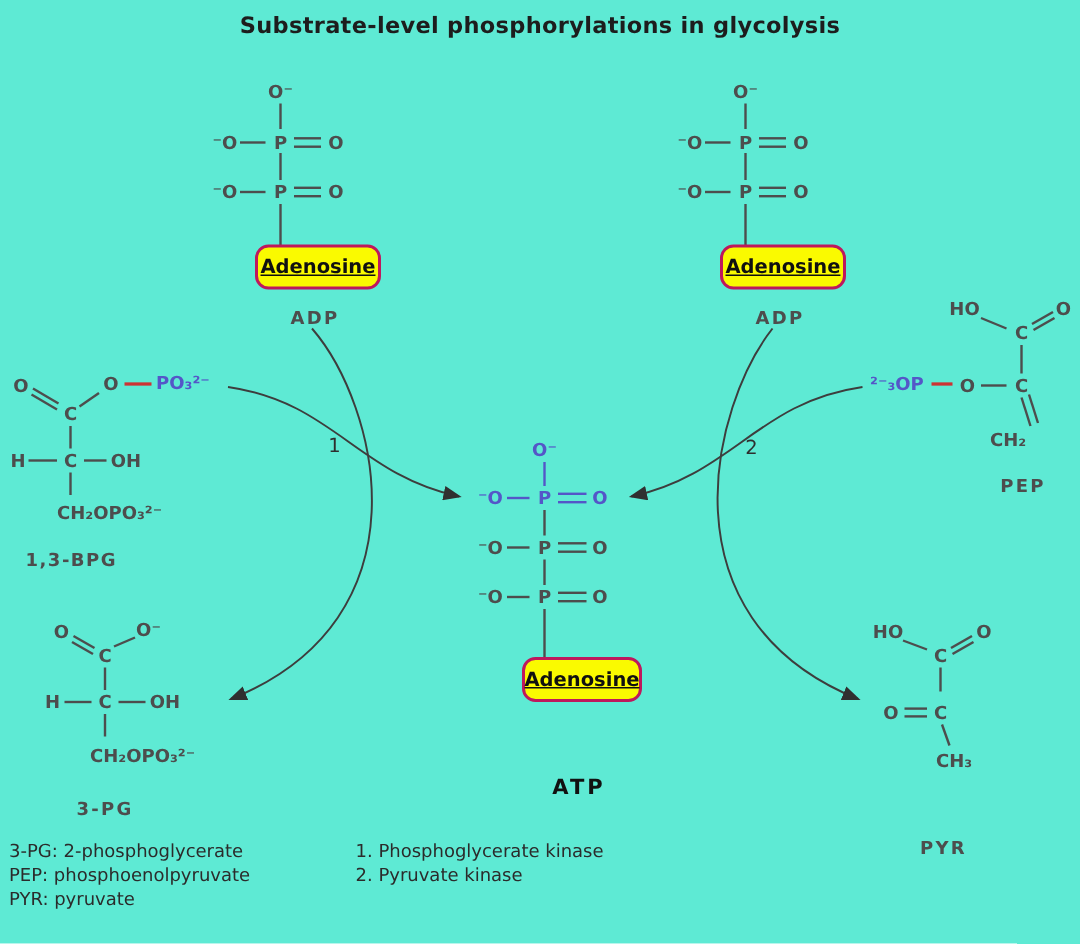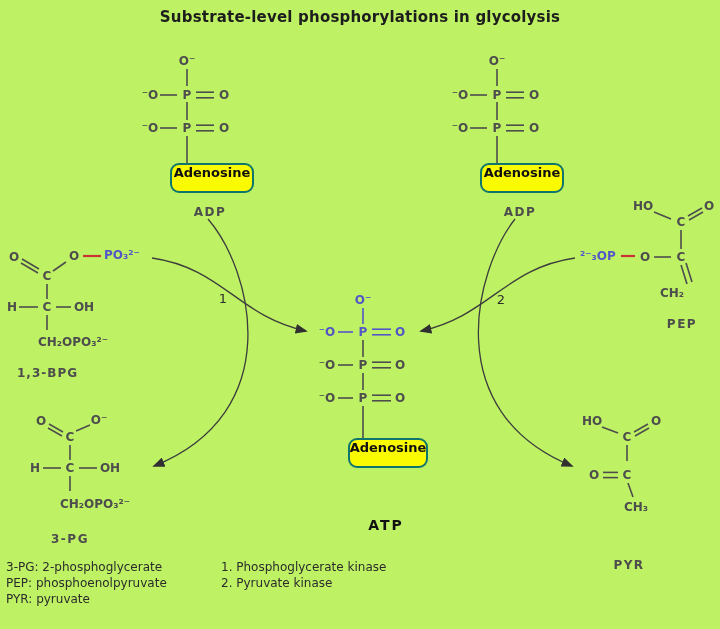--- a/index.html
+++ b/index.html
@@ -1,37 +1,37 @@
 <!DOCTYPE html>
 <html style="--blue: #5456c8; --red: #cc3333; --yellow: #fafa00; --gray: #4d4d4d; --arrow: #3d3d3d; --text: #1d1d1d;"><head>
 <meta charset="utf-8">
 <style>
   html,body{margin:0;padding:0;background:#fff;}
-  .stage{position:relative;width:720px;height:629px;background:#bef264;overflow:hidden;
+  .stage{position:relative;width:720px;height:629px;background:#5eead4;overflow:hidden;
          font-family:"DejaVu Sans",sans-serif;}
   .title{position:absolute;left:0;top:8px;width:720px;text-align:center;
          font:700 15px "DejaVu Sans",sans-serif;color:var(--text,#222);letter-spacing:.2px;z-index:2;}
   svg.canvas{position:absolute;left:0;top:0;z-index:1;}
   .atom{position:absolute;transform:translate(-50%,-50%);white-space:nowrap;
         font:700 12px "DejaVu Sans",sans-serif;color:var(--gray,#4d4d4d);z-index:2;}
   .atom.la{transform:translate(0,-50%);}
   .blue{color:var(--blue,#5456c8);}
   .mol-label{position:absolute;transform:translate(-50%,-50%);white-space:nowrap;
         font:700 12px "DejaVu Sans",sans-serif;color:var(--gray,#4d4d4d);letter-spacing:1.5px;z-index:2;}
   .mol-label.la{transform:translate(0,-50%);letter-spacing:1px;}
   .atp-label{font:700 14px "DejaVu Sans",sans-serif;color:#111;letter-spacing:2px;margin-top:36px;}
   .adenosine{position:absolute;width:80px;height:26px;background:var(--yellow,#fafa00);
-        border:2px solid #0f766e;border-radius:9px;display:flex;justify-content:center;
-        font:700 13px "DejaVu Sans",sans-serif;color:#101010;z-index:2;}
+        border:2px solid #be185d;border-radius:9px;display:flex;align-items:center;justify-content:center;
+        font:700 13px "DejaVu Sans",sans-serif;color:#101010;z-index:2;text-decoration:underline;}
   .step-num{position:absolute;transform:translate(-50%,-50%);
         font:400 13px "DejaVu Sans",sans-serif;color:#2e2e2e;z-index:2;}
   .legend{position:absolute;top:559px;font:400 12px "DejaVu Sans",sans-serif;
         color:#2b2b2b;line-height:16px;z-index:2;}
   .legend.abbr{left:6px;}
-  .legend.enz{left:221px;}
+  .legend.enz{left:237px;}
   
   .bond{stroke:var(--gray,#4d4d4d);stroke-width:1.6;fill:none;}
   .bond-blue{stroke:var(--blue,#5456c8);stroke-width:1.6;fill:none;}
   .bond-red{stroke:var(--red,#cc3333);stroke-width:2.2;fill:none;}
   .arrow{stroke:var(--arrow,#3d3d3d);stroke-width:1.3;fill:none;}
 </style>
 </head>
 <body>
 
 <div class="stage">

